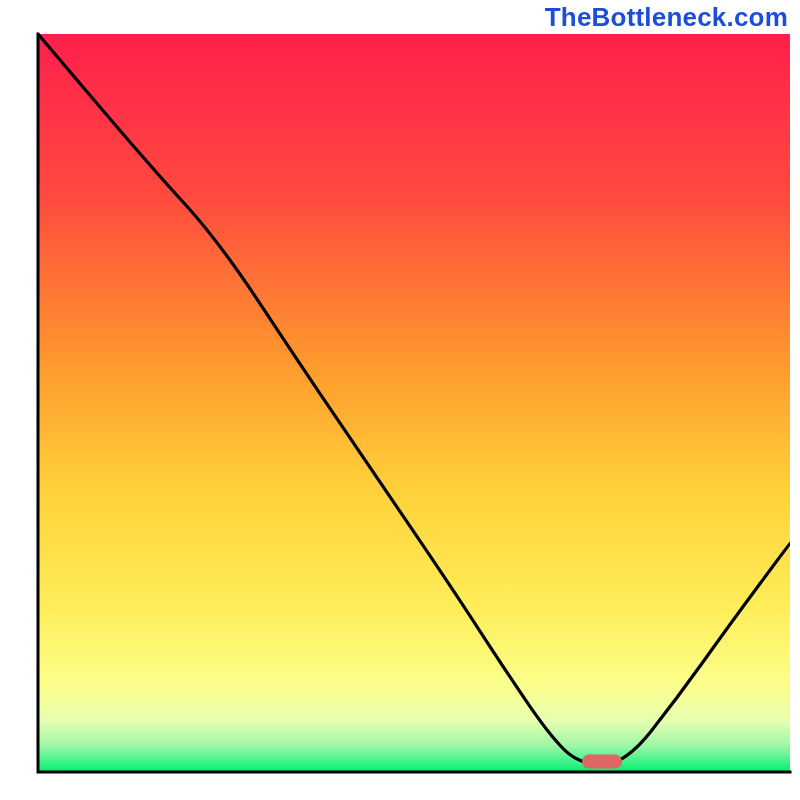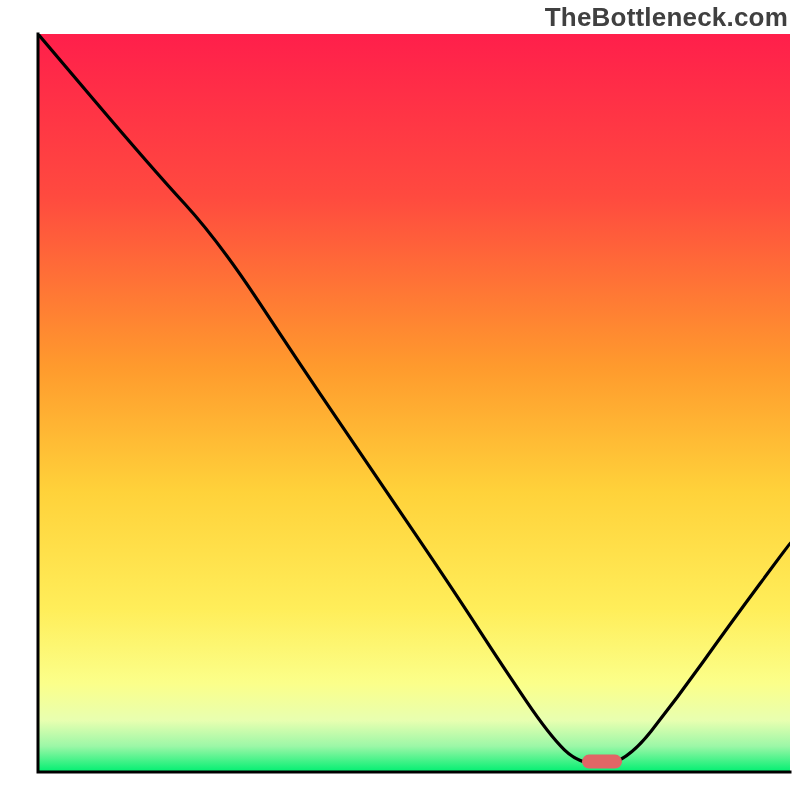--- a/index.html
+++ b/index.html
@@ -14,21 +14,21 @@
     position: relative;
     width: 800px;
     height: 800px;
   }
   .watermark {
     position: absolute;
     top: 2px;
     right: 12px;
     font-size: 26px;
     font-weight: 600;
-    color: #404040;
+    color: #1d4ed8;
     letter-spacing: 0.2px;
     z-index: 5;
   }
   svg {
     position: absolute;
     top: 0;
     left: 0;
   }
 </style>
 </head>

